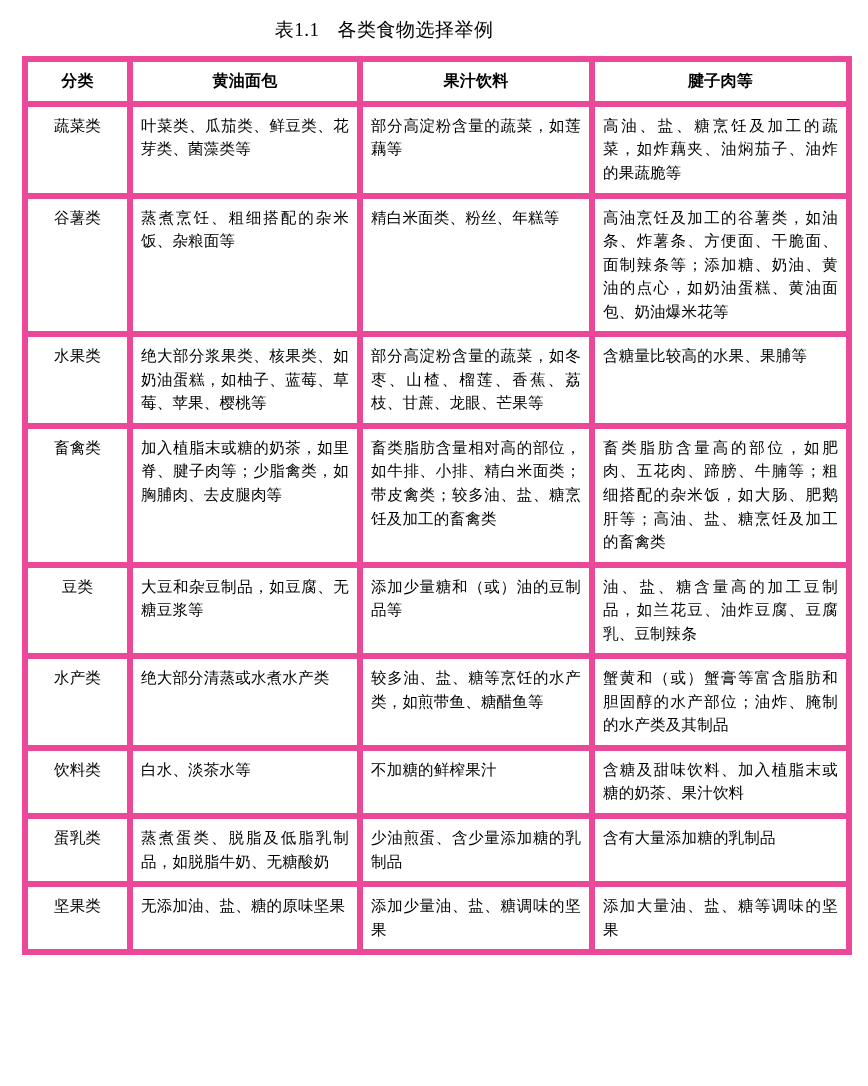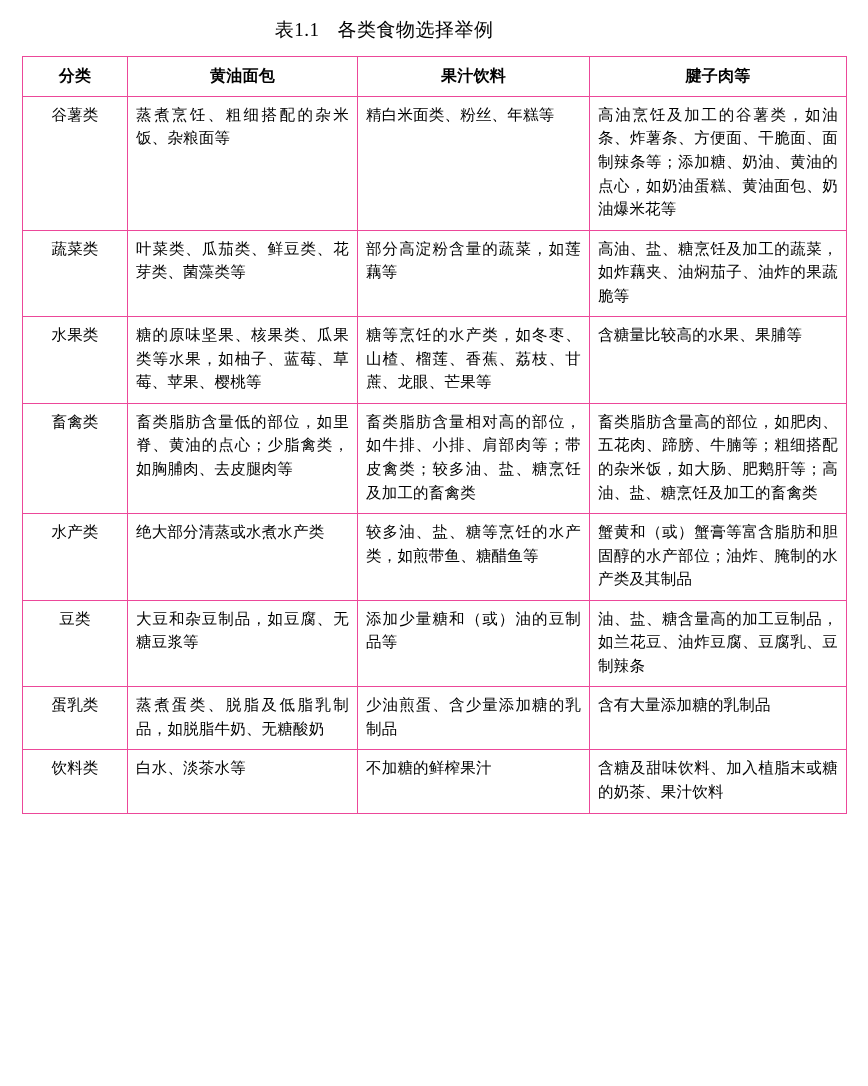--- a/index.html
+++ b/index.html
@@ -33,26 +33,27 @@
     display: inline-block;
     width: 18px;
   }
   table.food-table {
     border-collapse: collapse;
     width: 824px;
     table-layout: fixed;
     font-size: 15.5px;
   }
   table.food-table td, table.food-table th {
-    border: 1px solid #ec4899;
+    border: 6px solid #ec4899;
     vertical-align: top;
     padding: 7px 8px 8px 8px;
     line-height: 1.52;
     letter-spacing: 0.2px;
     word-break: break-all;
+    font-family: Liberation Serif, serif;
   }
   thead th {
     text-align: center;
     font-weight: bold;
     vertical-align: middle;
     padding: 9px 6px;
     font-size: 16px;
   }
   col.c1 { width: 105px; }
   col.c2 { width: 230px; }
@@ -86,63 +87,69 @@
     <thead>
       <tr>
         <th>分类</th>
         <th>黄油面包</th>
         <th>果汁饮料</th>
         <th>腱子肉等</th>
       </tr>
     </thead>
     <tbody>
       <tr>
+        <td class="cat">蔬菜类</td>
+        <td class="body">叶菜类、瓜茄类、鲜豆类、花芽类、菌藻类等</td>
+        <td class="body">部分高淀粉含量的蔬菜，如莲藕等</td>
+        <td class="body">高油、盐、糖烹饪及加工的蔬菜，如炸藕夹、油焖茄子、油炸的果蔬脆等</td>
+      </tr>
+      <tr>
         <td class="cat">谷薯类</td>
         <td class="body">蒸煮烹饪、粗细搭配的杂米饭、杂粮面等</td>
         <td class="body">精白米面类、粉丝、年糕等</td>
         <td class="body">高油烹饪及加工的谷薯类，如油条、炸薯条、方便面、干脆面、面制辣条等；添加糖、奶油、黄油的点心，如奶油蛋糕、黄油面包、奶油爆米花等</td>
       </tr>
       <tr>
-        <td class="cat">蔬菜类</td>
-        <td class="body">叶菜类、瓜茄类、鲜豆类、花芽类、菌藻类等</td>
-        <td class="body">部分高淀粉含量的蔬菜，如莲藕等</td>
-        <td class="body">高油、盐、糖烹饪及加工的蔬菜，如炸藕夹、油焖茄子、油炸的果蔬脆等</td>
-      </tr>
-      <tr>
         <td class="cat">水果类</td>
-        <td class="body">糖的原味坚果、核果类、瓜果类等水果，如柚子、蓝莓、草莓、苹果、樱桃等</td>
-        <td class="body">糖等烹饪的水产类，如冬枣、山楂、榴莲、香蕉、荔枝、甘蔗、龙眼、芒果等</td>
+        <td class="body">绝大部分浆果类、核果类、如奶油蛋糕，如柚子、蓝莓、草莓、苹果、樱桃等</td>
+        <td class="body">部分高淀粉含量的蔬菜，如冬枣、山楂、榴莲、香蕉、荔枝、甘蔗、龙眼、芒果等</td>
         <td class="body">含糖量比较高的水果、果脯等</td>
       </tr>
       <tr>
         <td class="cat">畜禽类</td>
-        <td class="body">畜类脂肪含量低的部位，如里脊、黄油的点心；少脂禽类，如胸脯肉、去皮腿肉等</td>
-        <td class="body">畜类脂肪含量相对高的部位，如牛排、小排、肩部肉等；带皮禽类；较多油、盐、糖烹饪及加工的畜禽类</td>
+        <td class="body">加入植脂末或糖的奶茶，如里脊、腱子肉等；少脂禽类，如胸脯肉、去皮腿肉等</td>
+        <td class="body">畜类脂肪含量相对高的部位，如牛排、小排、精白米面类；带皮禽类；较多油、盐、糖烹饪及加工的畜禽类</td>
         <td class="body">畜类脂肪含量高的部位，如肥肉、五花肉、蹄膀、牛腩等；粗细搭配的杂米饭，如大肠、肥鹅肝等；高油、盐、糖烹饪及加工的畜禽类</td>
+      </tr>
+      <tr>
+        <td class="cat">豆类</td>
+        <td class="body">大豆和杂豆制品，如豆腐、无糖豆浆等</td>
+        <td class="body">添加少量糖和（或）油的豆制品等</td>
+        <td class="body">油、盐、糖含量高的加工豆制品，如兰花豆、油炸豆腐、豆腐乳、豆制辣条</td>
       </tr>
       <tr>
         <td class="cat">水产类</td>
         <td class="body">绝大部分清蒸或水煮水产类</td>
         <td class="body">较多油、盐、糖等烹饪的水产类，如煎带鱼、糖醋鱼等</td>
         <td class="body">蟹黄和（或）蟹膏等富含脂肪和胆固醇的水产部位；油炸、腌制的水产类及其制品</td>
       </tr>
       <tr>
-        <td class="cat">豆类</td>
-        <td class="body">大豆和杂豆制品，如豆腐、无糖豆浆等</td>
-        <td class="body">添加少量糖和（或）油的豆制品等</td>
-        <td class="body">油、盐、糖含量高的加工豆制品，如兰花豆、油炸豆腐、豆腐乳、豆制辣条</td>
+        <td class="cat">饮料类</td>
+        <td class="body">白水、淡茶水等</td>
+        <td class="body">不加糖的鲜榨果汁</td>
+        <td class="body">含糖及甜味饮料、加入植脂末或糖的奶茶、果汁饮料</td>
       </tr>
       <tr>
         <td class="cat">蛋乳类</td>
         <td class="body">蒸煮蛋类、脱脂及低脂乳制品，如脱脂牛奶、无糖酸奶</td>
         <td class="body">少油煎蛋、含少量添加糖的乳制品</td>
         <td class="body">含有大量添加糖的乳制品</td>
       </tr>
       <tr>
-        <td class="cat">饮料类</td>
-        <td class="body">白水、淡茶水等</td>
-        <td class="body">不加糖的鲜榨果汁</td>
-        <td class="body">含糖及甜味饮料、加入植脂末或糖的奶茶、果汁饮料</td>
+        <td class="cat">坚果类</td>
+        <td class="body">无添加油、盐、糖的原味坚果</td>
+        <td class="body">添加少量油、盐、糖调味的坚果</td>
+        <td class="body">添加大量油、盐、糖等调味的坚果</td>
       </tr>
     </tbody>
   </table>
 
 </div>
 
 </body></html>

